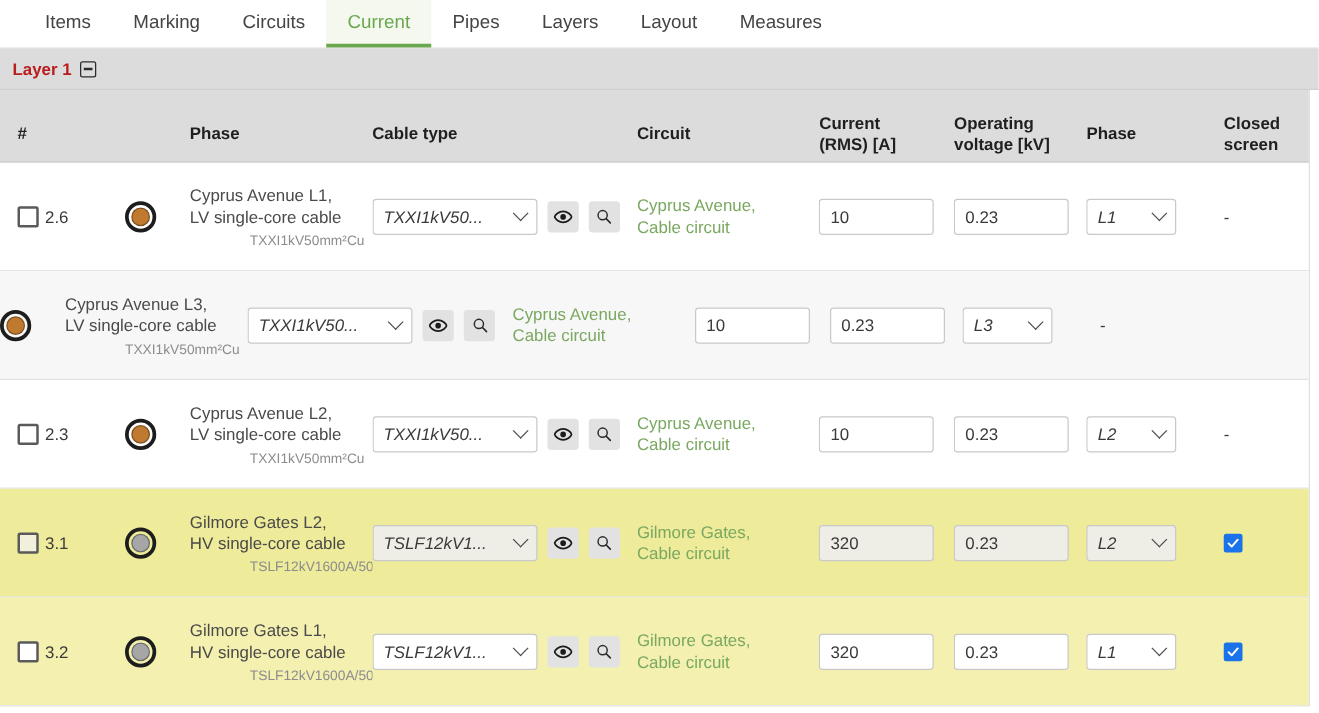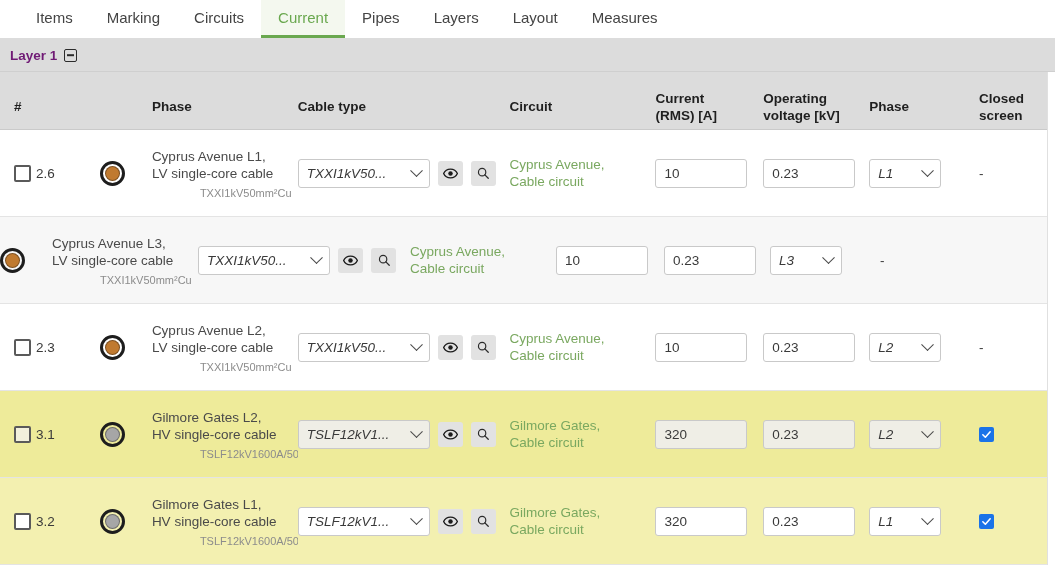--- a/index.html
+++ b/index.html
@@ -42,21 +42,21 @@
     background: #dcdcdc;
     display: flex;
     align-items: center;
     padding-left: 10px;
     gap: 7px;
     border-bottom: 1px solid #cfcfcf;
   }
   .layerband .ltitle {
     font-size: 13.5px;
     font-weight: bold;
-    color: #701a75;
+    color: #b91c1c;
   }
   .collapse-box {
     width: 13px; height: 13px;
     border: 1.6px solid #2b2b2b;
     border-radius: 2px;
     position: relative;
     display: inline-block;
     cursor: pointer;
   }
   .collapse-box::after {

